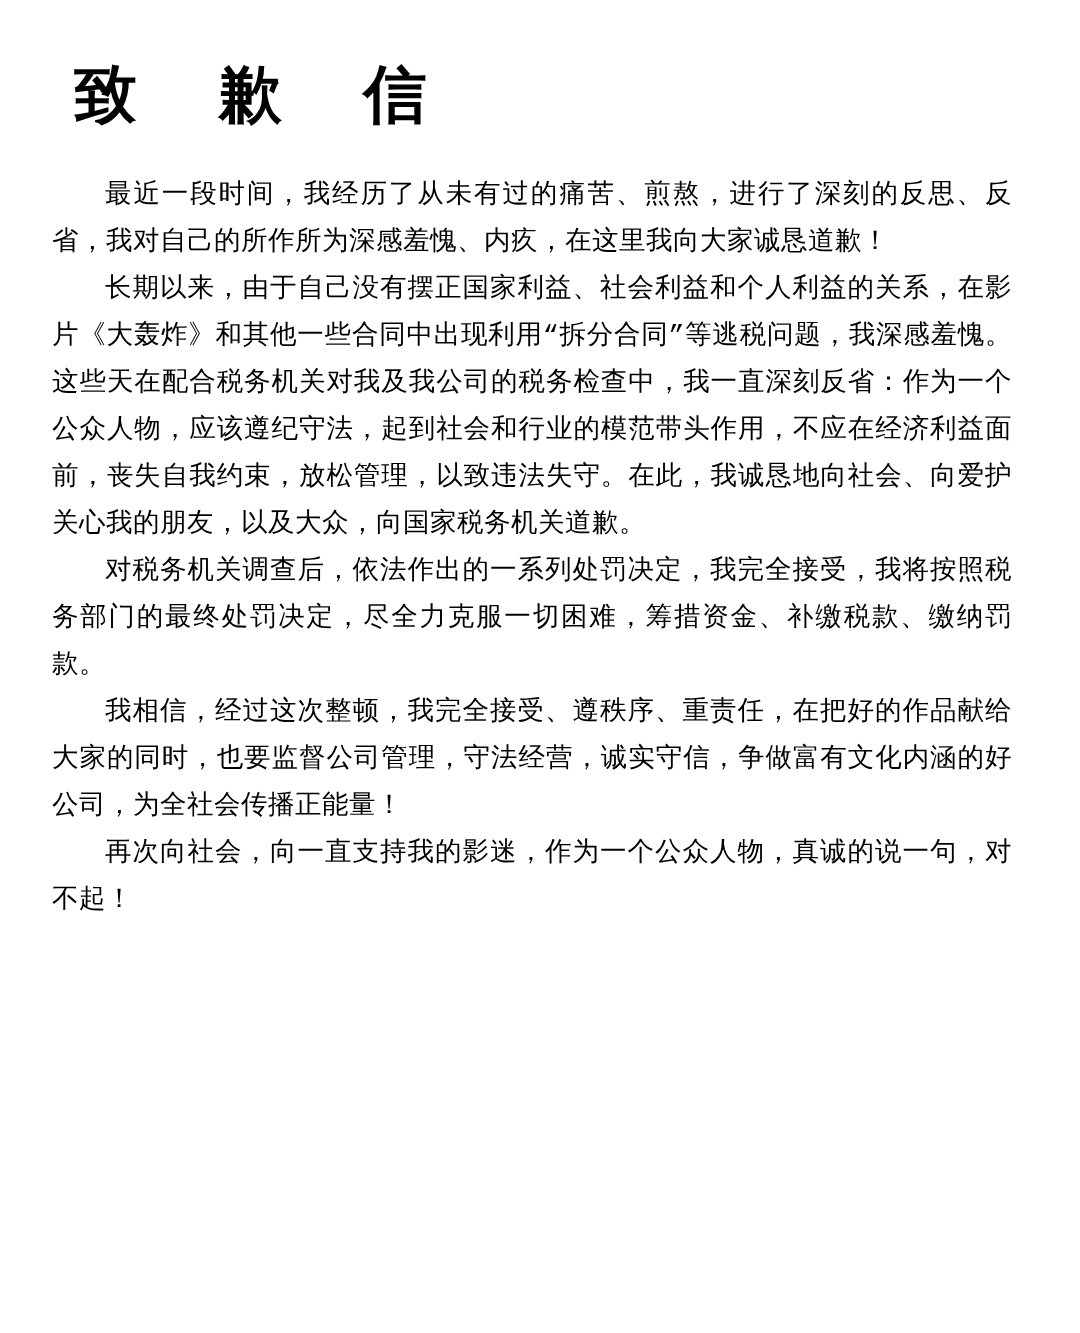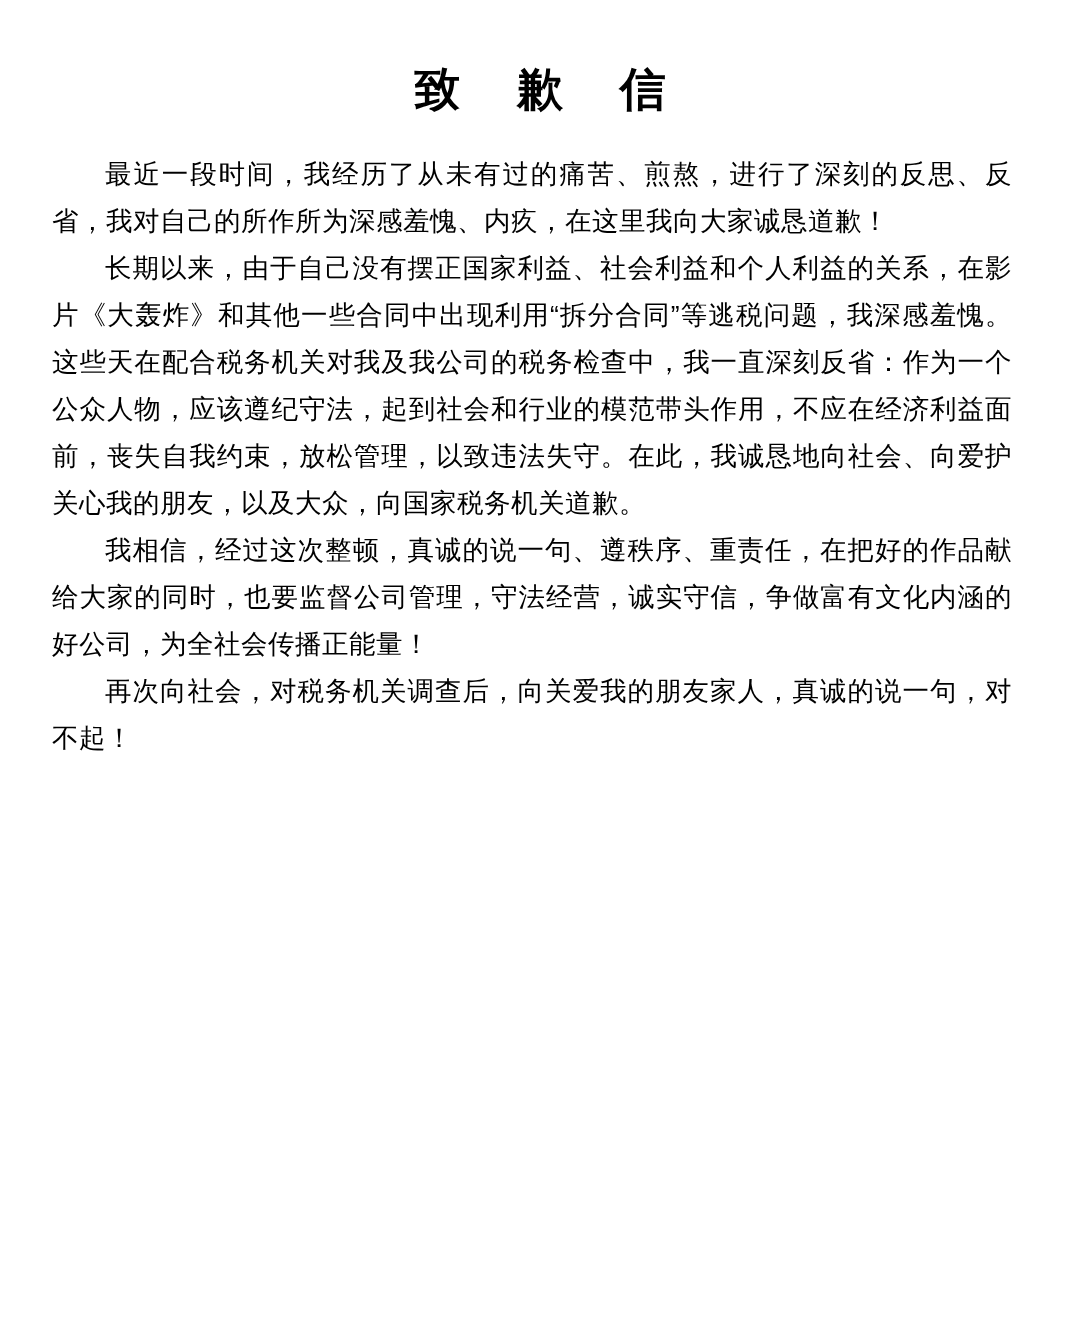--- a/index.html
+++ b/index.html
@@ -15,47 +15,47 @@
   }
   .page {
     width: 1080px;
     min-height: 1333px;
     box-sizing: border-box;
     padding: 40px 52px 20px 52px;
     position: relative;
     background: #ffffff;
   }
   .doc-title {
-    text-align: center;
-    font-size: 46px;
+    font-size: 63px;
     font-weight: bold;
     letter-spacing: 22px;
     margin: 22px 0 34px 0;
     text-indent: 22px;
     line-height: 1.2;
-    font-family: Liberation Sans, sans-serif;
+    font-family: Liberation Mono, monospace;
   }
   .body-text p {
     font-size: 26.5px;
     line-height: 47px;
     margin: 0 16px 0 0;
     text-align: justify;
     text-justify: inter-ideograph;
     text-indent: 2em;
     letter-spacing: 0.5px;
-    font-family: Liberation Sans, sans-serif;
+    font-family: Liberation Mono, monospace;
   }
 </style>
 </head>
 <body>
 
 <div class="page">
 
   <h1 class="doc-title">致 歉 信</h1>
 
   <div class="body-text">
     <p>最近一段时间，我经历了从未有过的痛苦、煎熬，进行了深刻的反思、反省，我对自己的所作所为深感羞愧、内疚，在这里我向大家诚恳道歉！</p>
     <p>长期以来，由于自己没有摆正国家利益、社会利益和个人利益的关系，在影片《大轰炸》和其他一些合同中出现利用“拆分合同”等逃税问题，我深感羞愧。这些天在配合税务机关对我及我公司的税务检查中，我一直深刻反省：作为一个公众人物，应该遵纪守法，起到社会和行业的模范带头作用，不应在经济利益面前，丧失自我约束，放松管理，以致违法失守。在此，我诚恳地向社会、向爱护关心我的朋友，以及大众，向国家税务机关道歉。</p>
-    <p>我相信，经过这次整顿，真诚的说一句、遵秩序、重责任，在把好的作品献给大家的同时，也要监督公司管理，守法经营，诚实守信，争做富有文化内涵的好公司，为全社会传播正能量！</p>
-    <p>再次向社会，对税务机关调查后，向关爱我的朋友家人，真诚的说一句，对不起！</p>
+    <p>对税务机关调查后，依法作出的一系列处罚决定，我完全接受，我将按照税务部门的最终处罚决定，尽全力克服一切困难，筹措资金、补缴税款、缴纳罚款。</p>
+    <p>我相信，经过这次整顿，我完全接受、遵秩序、重责任，在把好的作品献给大家的同时，也要监督公司管理，守法经营，诚实守信，争做富有文化内涵的好公司，为全社会传播正能量！</p>
+    <p>再次向社会，向一直支持我的影迷，作为一个公众人物，真诚的说一句，对不起！</p>
   </div>
 
 </div>
 
 </body></html>

